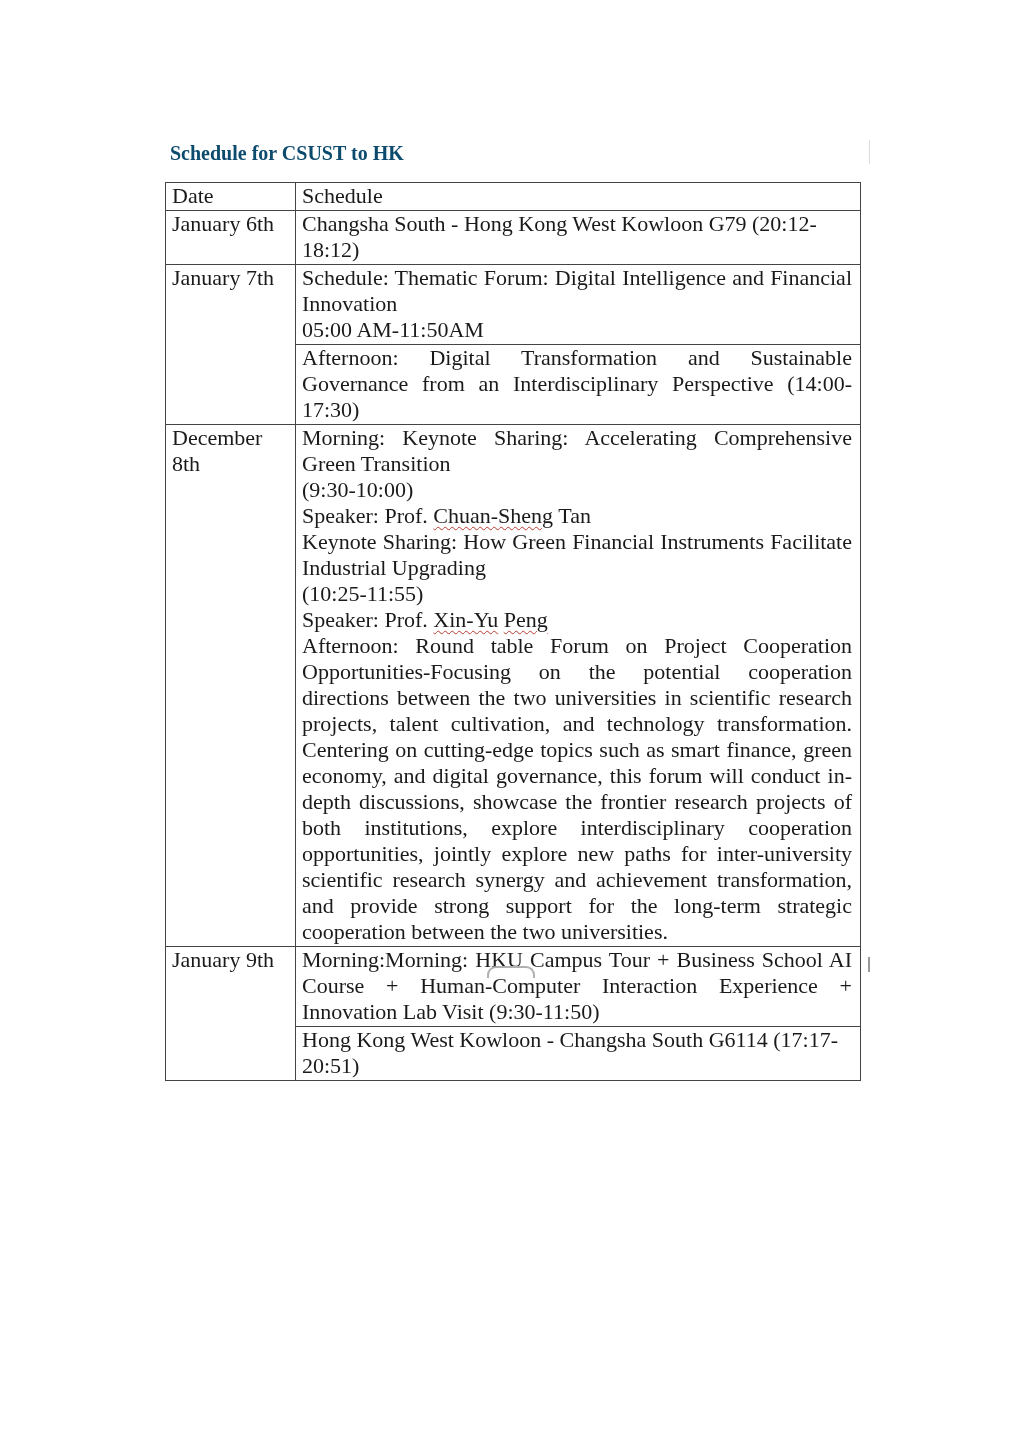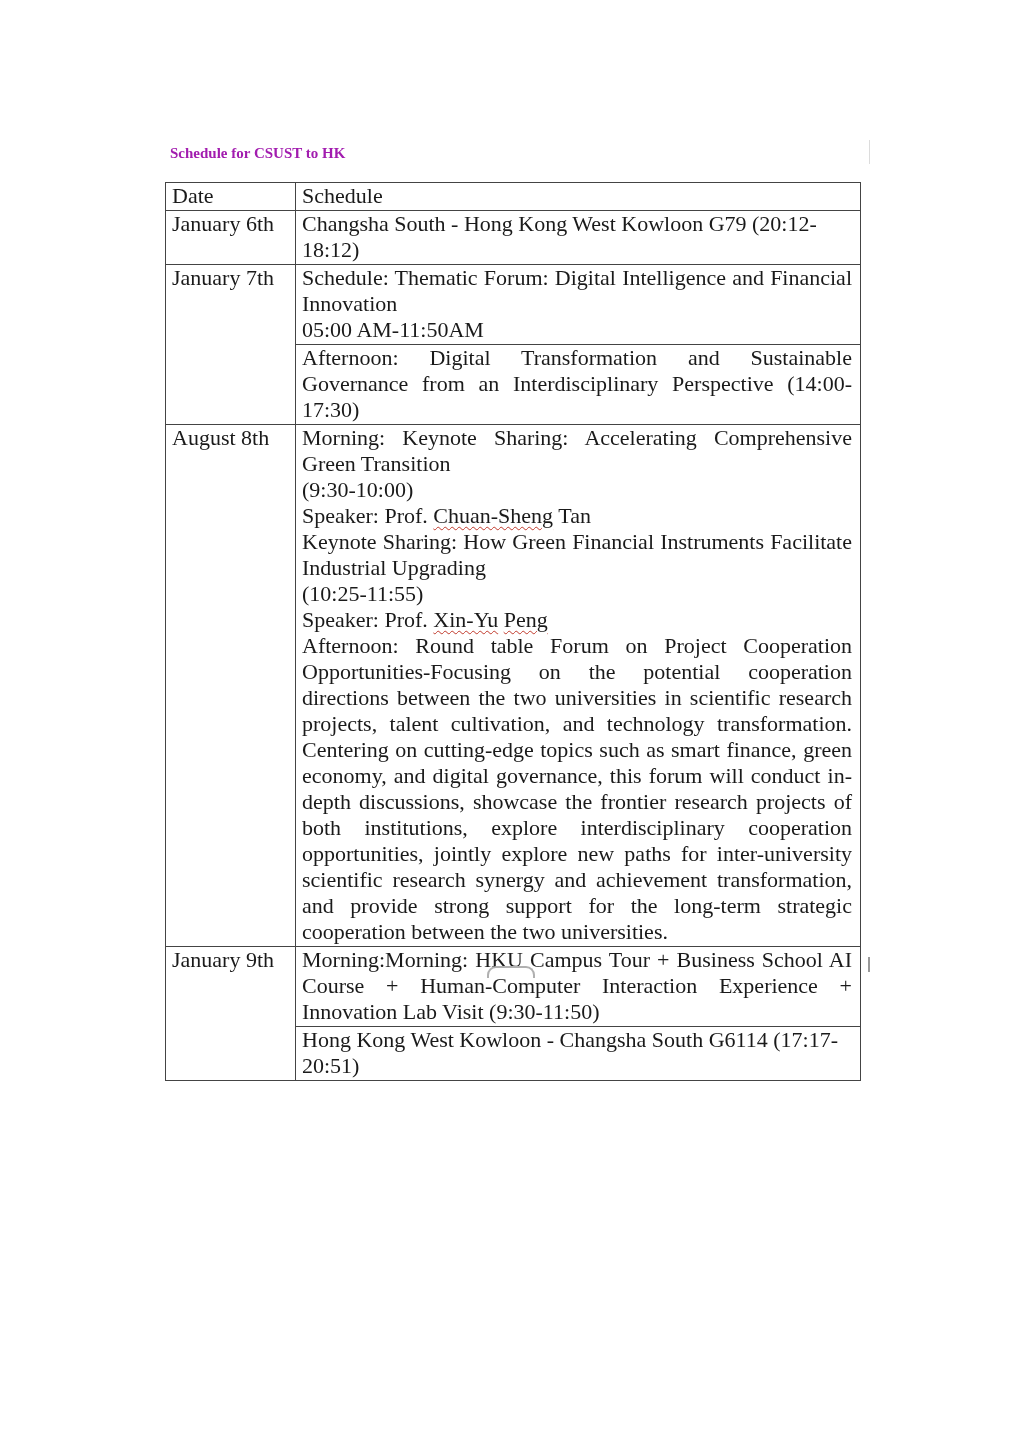--- a/index.html
+++ b/index.html
@@ -15,24 +15,24 @@
     background: #ffffff;
     position: relative;
     font-family: "Liberation Serif", "DejaVu Serif", serif;
     color: var(--text-color);
   }
   .doc-title {
     position: absolute;
     left: 170px;
     top: 140px;
     margin: 0;
-    font-size: 15px;
+    font-size: 20px;
     line-height: 26px;
     font-weight: bold;
-    color: #a21caf;
+    color: #0c4a6e;
     white-space: nowrap;
   }
   table.schedule {
     position: absolute;
     left: 165px;
     top: 182px;
     width: 695px;
     border-collapse: collapse;
     table-layout: fixed;
     font-size: 22px;
@@ -121,21 +121,21 @@
         <p>05:00 AM-11:50AM</p>
       </td>
     </tr>
     <tr>
       <td>
         <p class="jp">Afternoon: Digital Transformation and Sustainable Governance from an Interdisciplinary Perspective (14:00-17:30)</p>
       </td>
     </tr>
 
     <tr>
-      <td>August 8th</td>
+      <td>December 8th</td>
       <td>
         <p class="jp">Morning: Keynote Sharing: Accelerating Comprehensive Green Transition</p>
         <p>(9:30-10:00)</p>
         <p><span>Speaker: Prof. </span><span class="misspelled">Chuan-Sheng</span><span> Tan</span></p>
         <p class="jp">Keynote Sharing: How Green Financial Instruments Facilitate Industrial Upgrading</p>
         <p>(10:25-11:55)</p>
         <p><span>Speaker: Prof. </span><span class="misspelled">Xin-Yu</span><span> </span><span class="misspelled">Peng</span></p>
         <p class="jp">Afternoon: Round table Forum on Project Cooperation Opportunities-Focusing on the potential cooperation directions between the two universities in scientific research projects, talent cultivation, and technology transformation. Centering on cutting-edge topics such as smart finance, green economy, and digital governance, this forum will conduct in-depth discussions, showcase the frontier research projects of both institutions, explore interdisciplinary cooperation opportunities, jointly explore new paths for inter-university scientific research synergy and achievement transformation, and provide strong support for the long-term strategic cooperation between the two universities.</p>
       </td>
     </tr>

